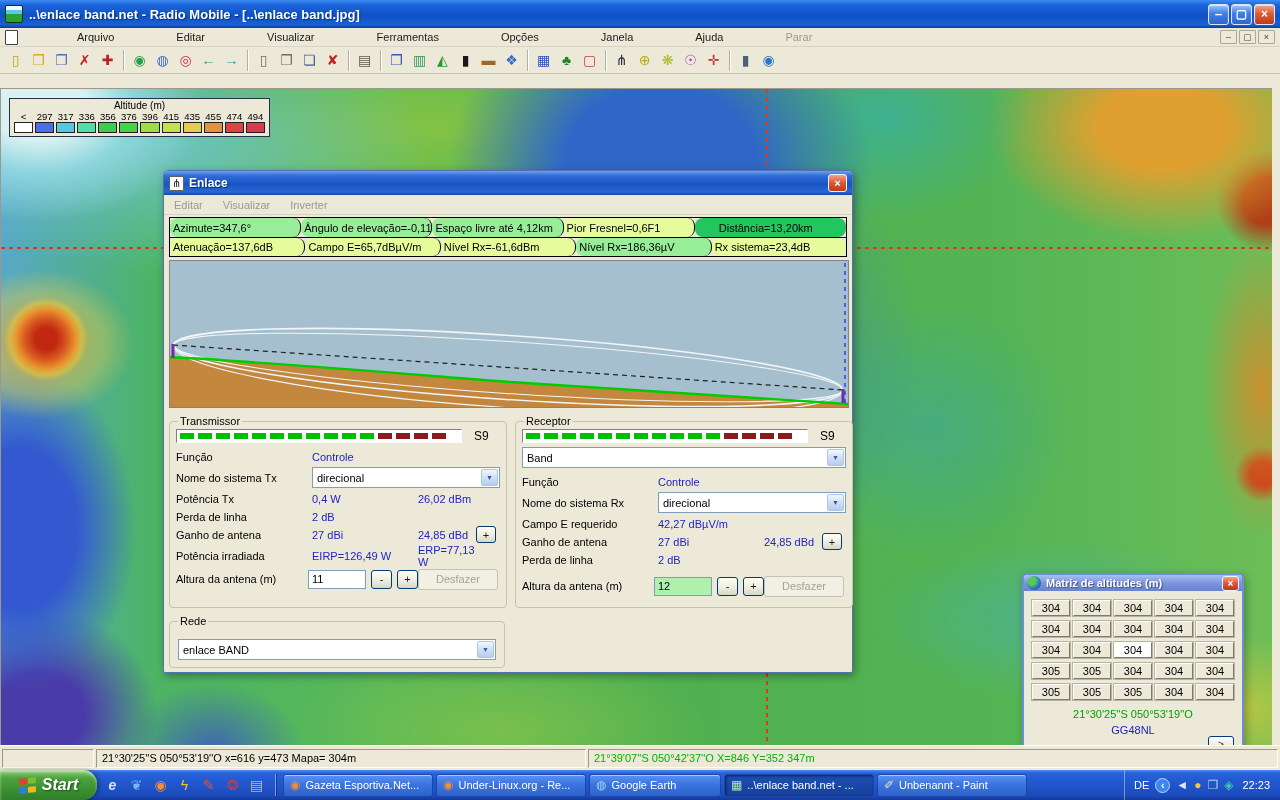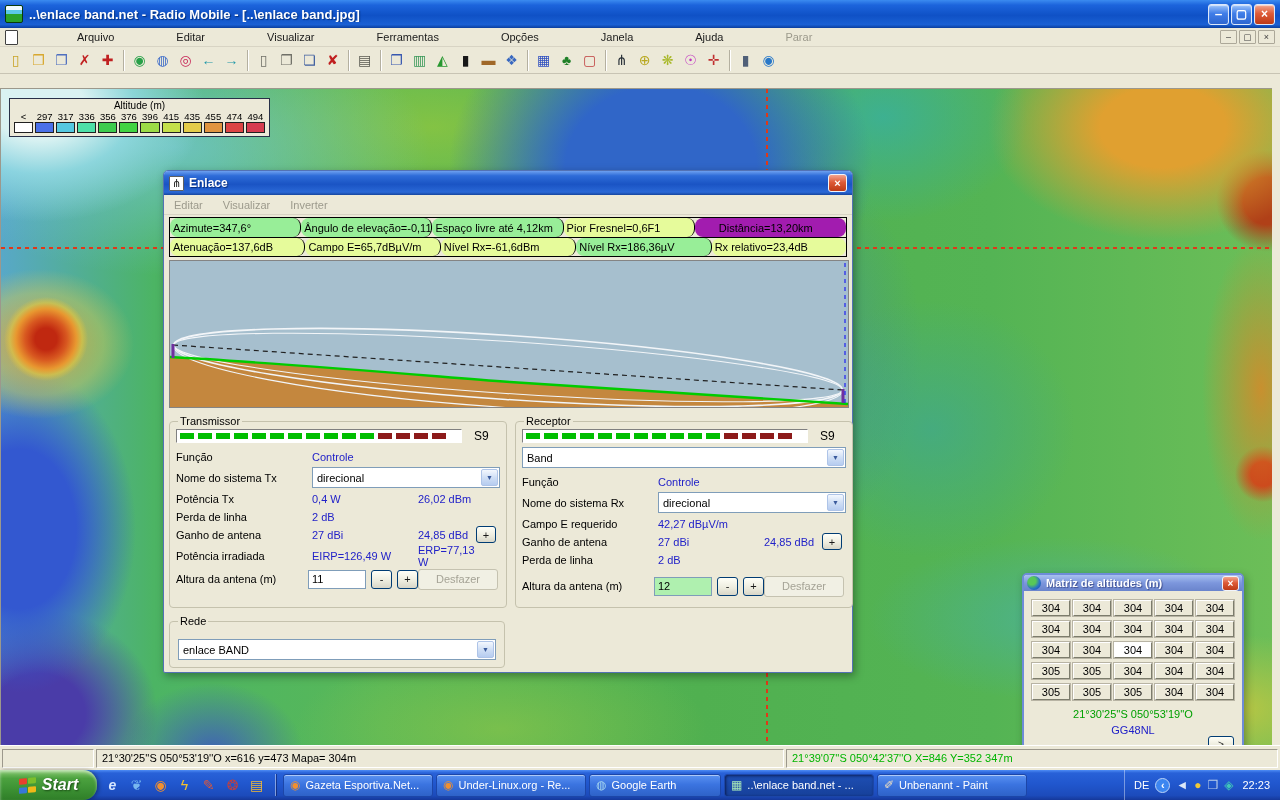--- a/index.html
+++ b/index.html
@@ -156,21 +156,21 @@
   .mx-coords { color:#00A000; text-align:center; margin-top:8px; }
   .mx-loc { color:#2020C8; text-align:center; margin-top:4px; }
   .mx-next { position:absolute; right:8px; bottom:4px; width:26px; height:16px; font-size:10px; }
 
   
   .statusbar { position:absolute; left:0; top:745px; width:1280px; height:25px; background:#ECE9D8;
     border-top:1px solid #FFF; display:flex; align-items:center; gap:2px; padding:0 2px; }
   .sb-panel { height:19px; border:1px solid; border-color:#9C988C #FFF #FFF #9C988C; display:flex;
     align-items:center; padding:0 5px; white-space:nowrap; overflow:hidden; }
   .sb-0 { width:92px; }
-  .sb-1 { width:688px; }
+  .sb-1 { width:490px; }
   .sb-2 { flex:1; color:#00B400; }
 
   
   .taskbar { position:absolute; left:0; top:770px; width:1280px; height:30px; display:flex; align-items:center;
     background:linear-gradient(180deg,#4E8CF5 0%,#2861D8 10%,#2157CE 45%,#1C4BBB 85%,#15389A 100%); }
   .start { width:97px; height:30px; border-radius:0 14px 14px 0; display:flex; align-items:center;
     justify-content:center; gap:6px; color:#fff; font-weight:bold; font-style:italic; font-size:16px;
     text-shadow:1px 1px 2px #1A4A14; flex:0 0 auto;
     background:linear-gradient(180deg,#8CCC74 0%,#4CA23F 28%,#3D9234 62%,#2F7E28 100%);
     box-shadow:inset 0 2px 3px rgba(255,255,255,.5), 2px 0 4px rgba(0,0,0,.35); }
@@ -418,28 +418,28 @@
     <span class="mi" data-name="enlace-menu-editar">Editar</span>
     <span class="mi" data-name="enlace-menu-visualizar">Visualizar</span>
     <span class="mi" data-name="enlace-menu-inverter">Inverter</span>
   </div>
   <div class="info-table" id="info-table" data-name="link-info-table">
       <div class="info-row" data-name="link-info-row">
         <div class="info-cell" data-name="link-info-cell" style="background: rgb(152, 238, 152);">Azimute=347,6°</div>
         <div class="info-cell" data-name="link-info-cell" style="background: rgb(152, 238, 152);">Ângulo de elevação=-0,113°</div>
         <div class="info-cell" data-name="link-info-cell" style="background: rgb(152, 238, 152);">Espaço livre até 4,12km</div>
         <div class="info-cell" data-name="link-info-cell" style="background: rgb(230, 251, 155);">Pior Fresnel=0,6F1</div>
-        <div class="info-cell" data-name="link-info-cell" style="background: #a21caf; padding-left: 24px;">Distância=13,20km</div>
+        <div class="info-cell" data-name="link-info-cell" style="background: #22c55e; padding-left: 24px;">Distância=13,20km</div>
       </div>
       <div class="info-row" data-name="link-info-row">
         <div class="info-cell" data-name="link-info-cell" style="background: rgb(230, 251, 155);">Atenuação=137,6dB</div>
         <div class="info-cell" data-name="link-info-cell" style="background: rgb(230, 251, 155);">Campo E=65,7dBµV/m</div>
         <div class="info-cell" data-name="link-info-cell" style="background: rgb(230, 251, 155);">Nível Rx=-61,6dBm</div>
         <div class="info-cell" data-name="link-info-cell" style="background: rgb(152, 238, 152);">Nível Rx=186,36µV</div>
-        <div class="info-cell" data-name="link-info-cell" style="background: rgb(230, 251, 155);">Rx relativo=23,4dB</div>
+        <div class="info-cell" data-name="link-info-cell" style="background: rgb(230, 251, 155);">Rx sistema=23,4dB</div>
       </div>
     </div>
 
   <div class="chart" data-name="profile-chart">
     <svg width="678" height="146" viewBox="0 0 678 146" data-name="profile-chart-svg">
       <rect x="0" y="0" width="678" height="146" fill="#A6BFCE" data-name="chart-sky"></rect>
       <path d="M0,96 C80,100 200,110 340,121 C480,131 600,138 678,143 L678,146 L0,146 Z" fill="#C4873E" data-name="terrain"></path>
       <g data-name="fresnel-zone" stroke="#F2F5F8" fill="none">
         <ellipse cx="338" cy="106.5" rx="335" ry="32" stroke-width="1.6" transform="rotate(3.84 338 106.5)"></ellipse>
         <ellipse cx="338" cy="106.5" rx="335" ry="26" stroke-width="1.1" transform="rotate(3.84 338 106.5)"></ellipse>

